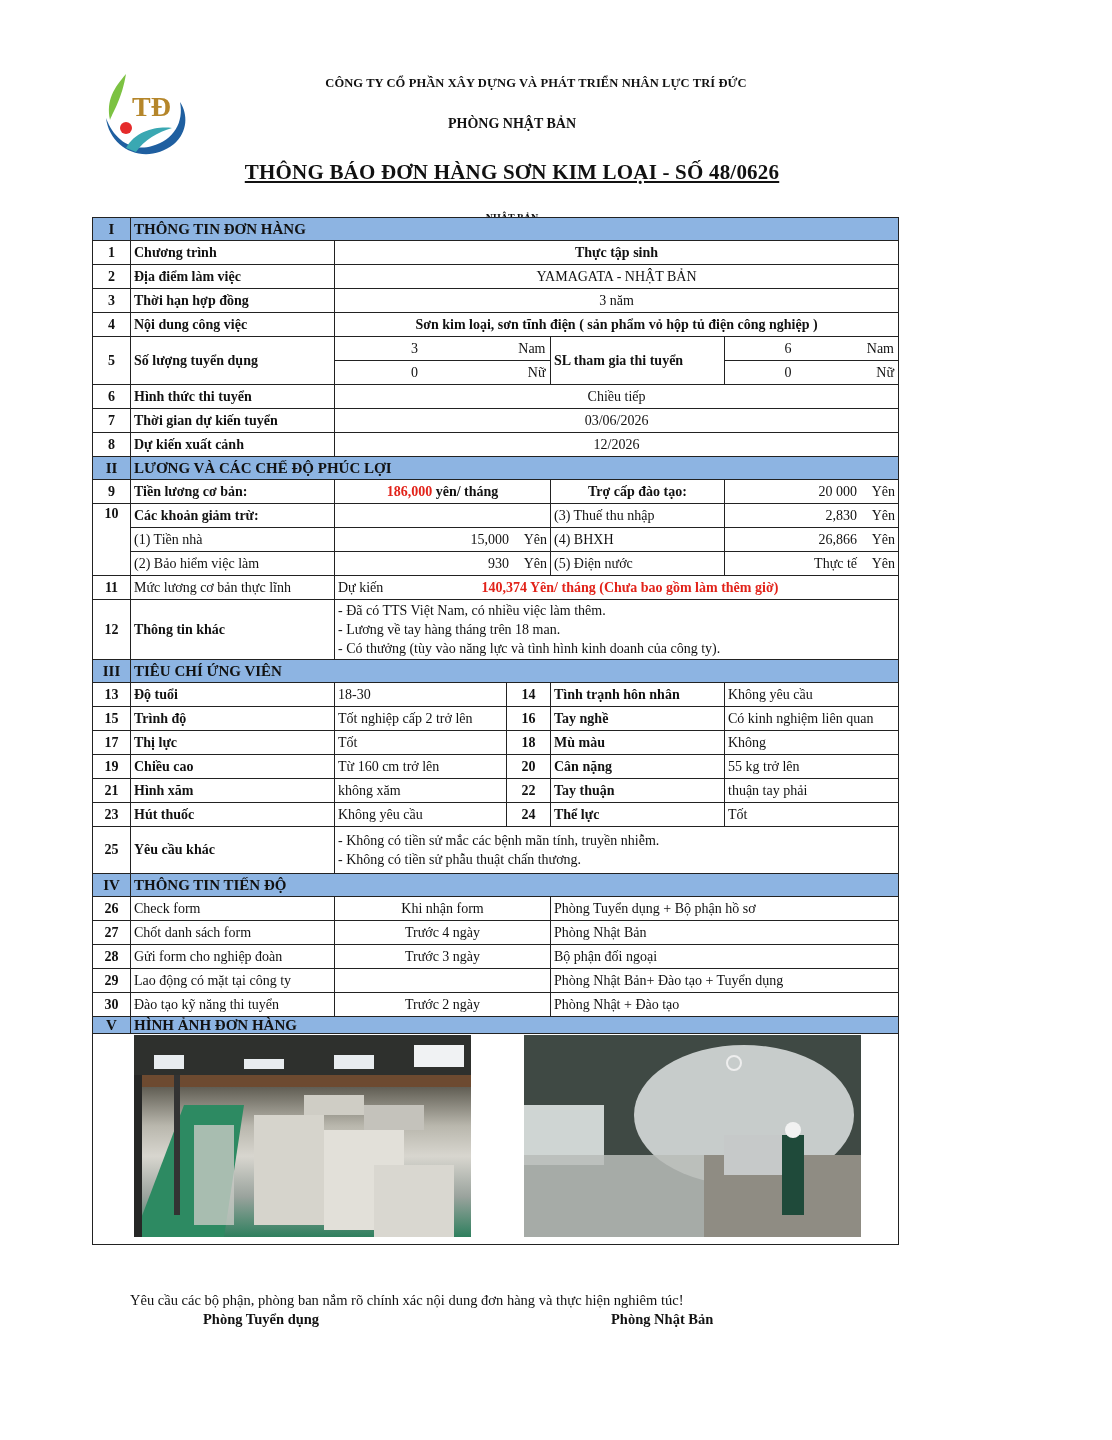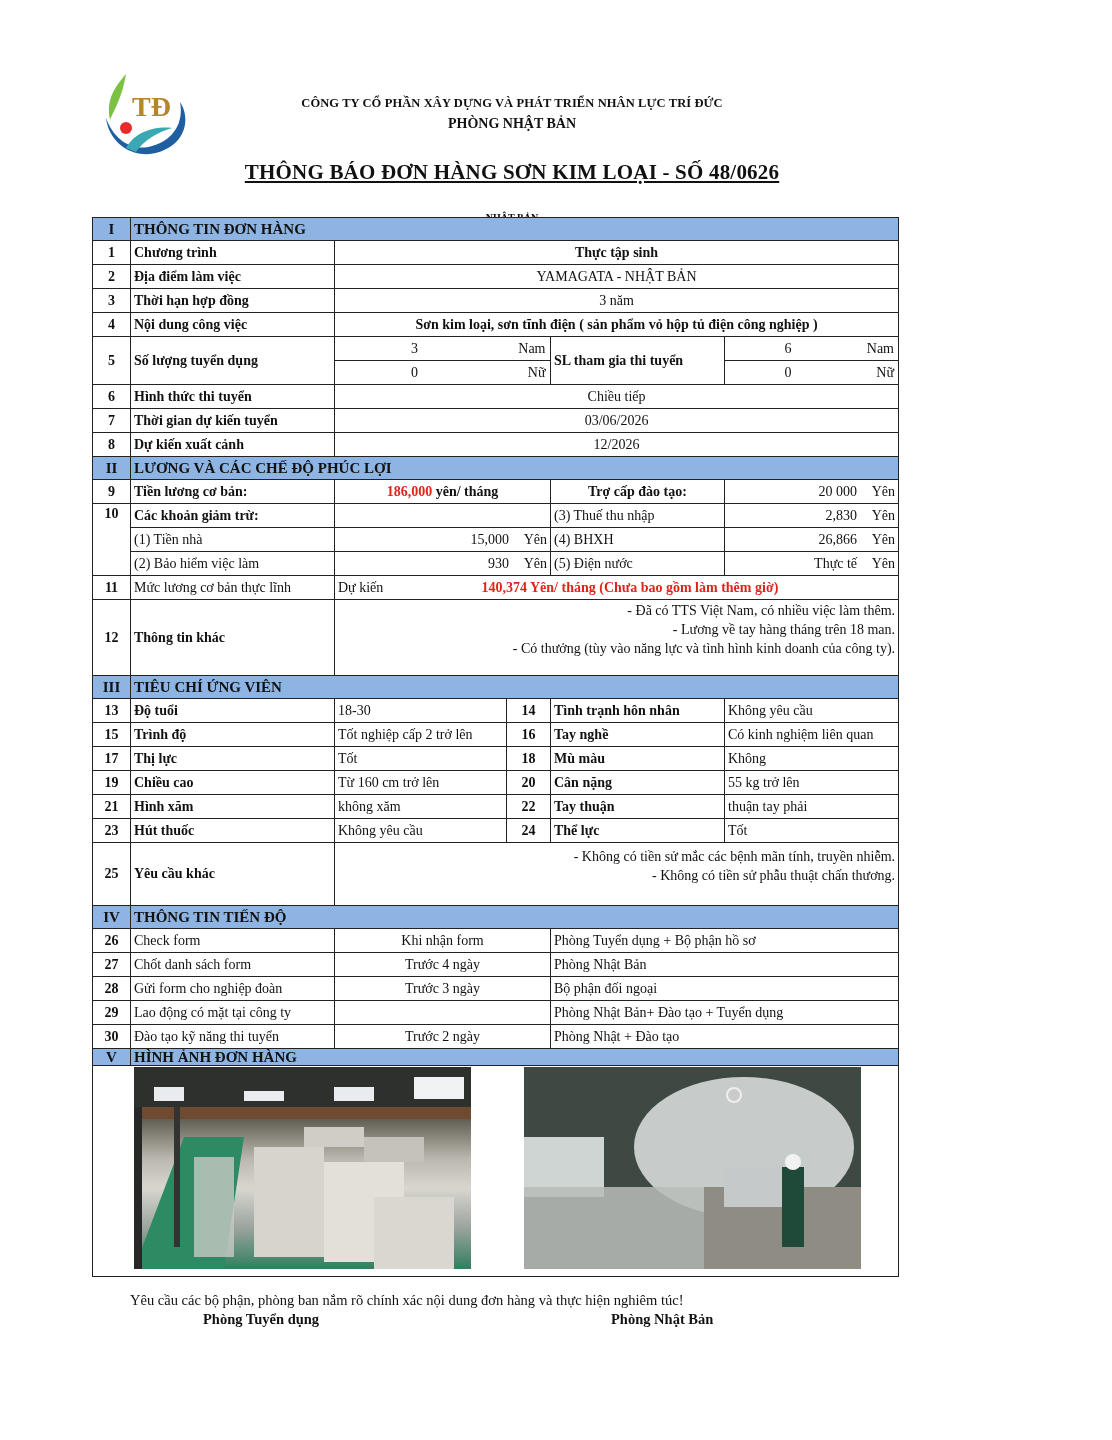--- a/index.html
+++ b/index.html
@@ -1,31 +1,31 @@
 <!DOCTYPE html>
 <html><head>
 <meta charset="utf-8">
 <style>
   html,body{margin:0;padding:0;background:#fff;}
   body{width:1112px;height:1440px;position:relative;font-family:"Liberation Serif","DejaVu Serif",serif;color:#111;overflow:hidden;}
   .logo{position:absolute;left:96px;top:70px;width:96px;height:96px;}
   .hdr{position:absolute;left:0;width:1024px;text-align:center;font-weight:bold;}
-  .company{top:96px;font-size:12.5px;letter-spacing:0.1px;}
+  .company{top:76px;font-size:12.5px;letter-spacing:0.1px;margin-left:24px;}
   .dept{top:116px;font-size:14px;}
   .title{top:160px;font-size:21px;letter-spacing:0.2px;text-decoration:underline;}
   .subtitle{top:212px;font-size:10px;}
   table{position:absolute;left:92px;top:217px;width:806px;border-collapse:collapse;table-layout:fixed;font-size:14px;}
   td{border:1.5px solid #222;padding:0 3px;height:23px;line-height:20px;white-space:nowrap;overflow:hidden;vertical-align:middle;}
   .sec td{background:#8db4e2;font-weight:bold;font-size:15px;height:22px;}
   .num{text-align:center;font-weight:bold;}
   .b{font-weight:bold;}
   .c{text-align:center;}
   .r{text-align:right;}
   .red{color:#e2231a;font-weight:bold;margin-top:33px;}
-  .ml{white-space:normal;line-height:19px;padding-top:1px;padding-bottom:17px;text-align:right;}
+  .ml{white-space:normal;line-height:19px;padding-top:1px;padding-bottom:1px;}
   .unit{display:inline-block;width:38px;text-align:right;}
   .photo-cell{height:210px;padding:0;position:relative;}
   .photo{position:absolute;top:1px;height:202px;}
   .photo1{left:41px;width:337px;background:linear-gradient(180deg,#3a3f3e 0%,#5d5a50 25%,#b9b7ad 45%,#d8d6cf 60%,#9aa39d 80%,#2f7f5e 100%);}
   .photo2{left:431px;width:337px;background:linear-gradient(180deg,#2e3833 0%,#5f6b67 30%,#c9cfcf 50%,#a4aaa6 70%,#6d6f69 100%);}
   .footer-note{position:absolute;left:130px;top:1292px;font-size:14.5px;}
   .sign-left{position:absolute;left:203px;top:1311px;font-size:14.5px;font-weight:bold;}
   .sign-right{position:absolute;left:611px;top:1311px;font-size:14.5px;font-weight:bold;}
 </style>
 </head>

